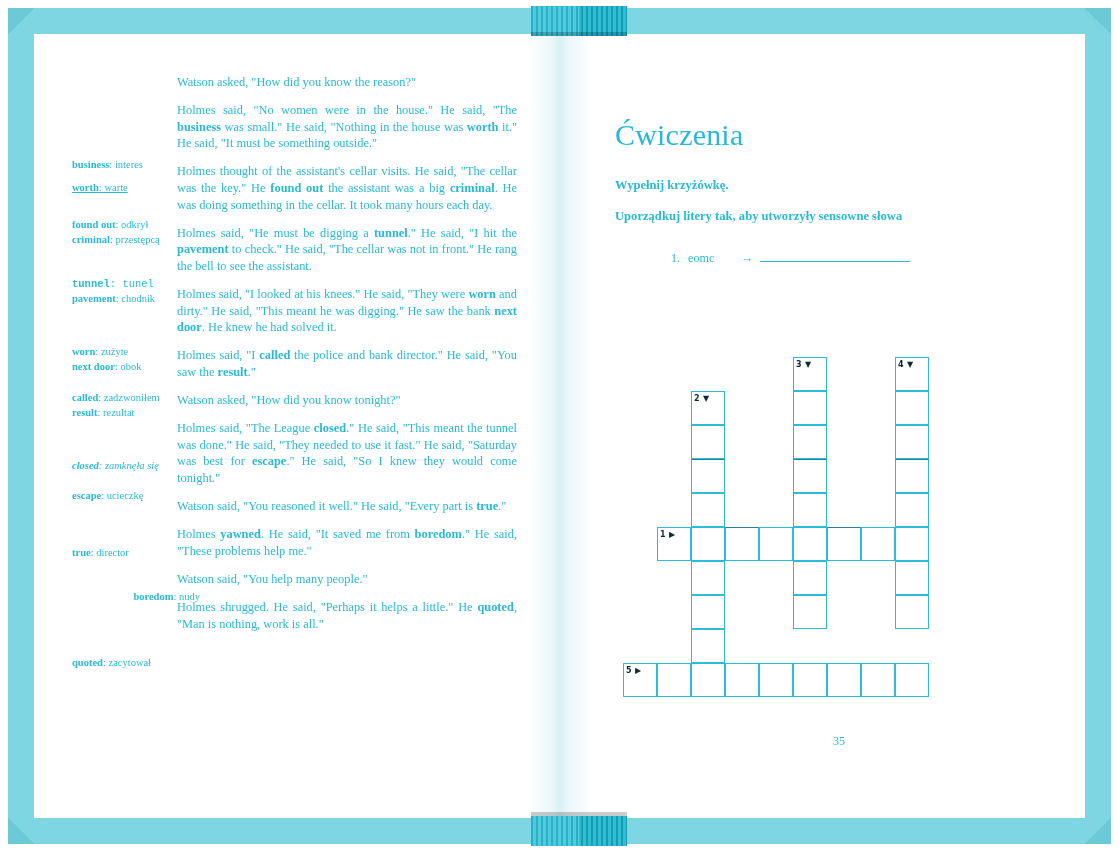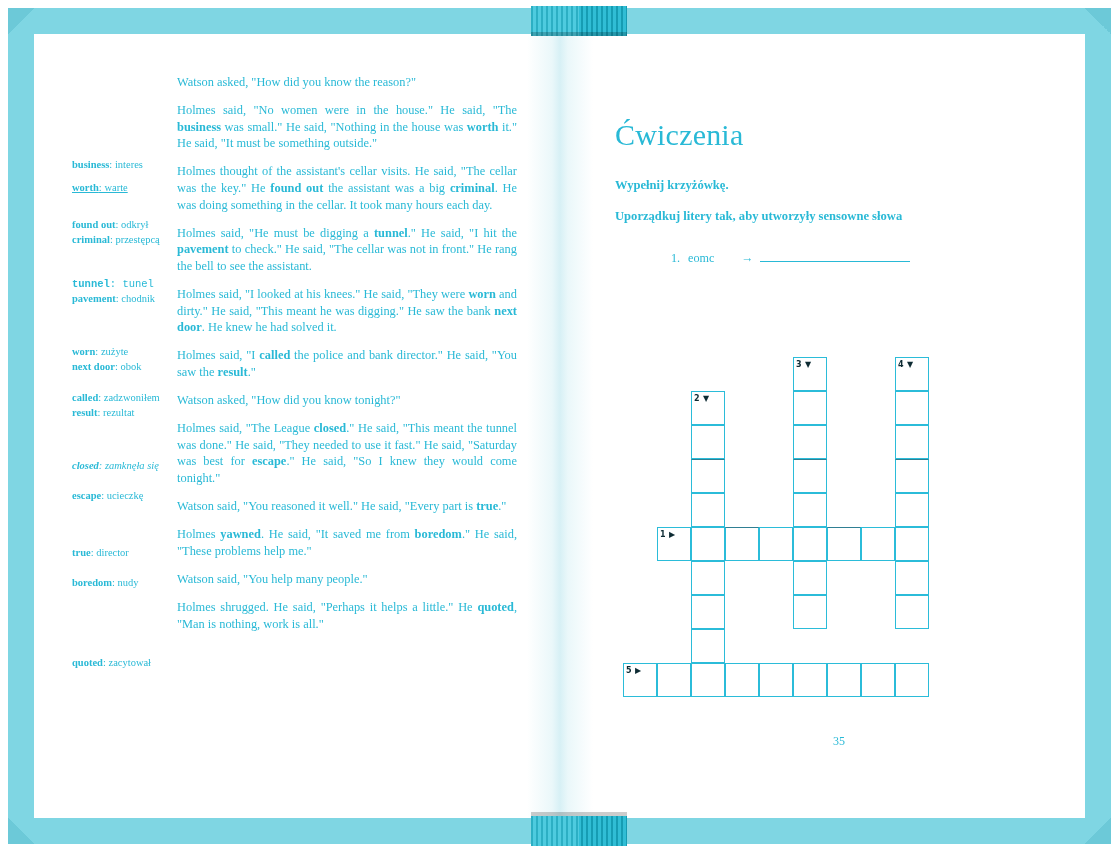--- a/index.html
+++ b/index.html
@@ -178,21 +178,21 @@
         <div class="margin-entry" style="top: 159px;"><b>criminal</b><span>: przestępcą</span></div>
         <div class="margin-entry" style="top: 203px; font-family: Liberation Mono, monospace;"><b>tunnel</b><span>: tunel</span></div>
         <div class="margin-entry" style="top: 218px;"><b>pavement</b><span>: chodnik</span></div>
         <div class="margin-entry" style="top: 271px;"><b>worn</b><span>: zużyte</span></div>
         <div class="margin-entry" style="top: 286px;"><b>next door</b><span>: obok</span></div>
         <div class="margin-entry" style="top: 317px;"><b>called</b><span>: zadzwoniłem</span></div>
         <div class="margin-entry" style="top: 332px;"><b>result</b><span>: rezultat</span></div>
         <div class="margin-entry" style="top: 385px; font-style: italic;"><b>closed</b><span>: zamknęła się</span></div>
         <div class="margin-entry" style="top: 415px;"><b>escape</b><span>: ucieczkę</span></div>
         <div class="margin-entry" style="top: 472px;"><b>true</b><span>: director</span></div>
-        <div class="margin-entry" style="top: 502px;"><b>boredom</b><span>: nudy</span></div>
+        <div class="margin-entry" style="top: 516px; text-align: right;"><b>boredom</b><span>: nudy</span></div>
         <div class="margin-entry" style="top: 582px;"><b>quoted</b><span>: zacytował</span></div>
       </div>
     <div class="bodycol" id="bodycol">
         <p class="para"><span>Watson asked, "How did you know the reason?"</span></p>
         <p class="para"><span>Holmes said, "No women were in the house." He said, "The </span><b>business</b><span> was small." He said, "Nothing in the house was </span><b>worth</b><span> it." He said, "It must be something outside."</span></p>
         <p class="para"><span>Holmes thought of the assistant's cellar visits. He said, "The cellar was the key." He </span><b>found out</b><span> the assistant was a big </span><b>criminal</b><span>. He was doing something in the cellar. It took many hours each day.</span></p>
         <p class="para"><span>Holmes said, "He must be digging a </span><b>tunnel</b><span>." He said, "I hit the </span><b>pavement</b><span> to check." He said, "The cellar was not in front." He rang the bell to see the assistant.</span></p>
         <p class="para"><span>Holmes said, "I looked at his knees." He said, "They were </span><b>worn</b><span> and dirty." He said, "This meant he was digging." He saw the bank </span><b>next door</b><span>. He knew he had solved it.</span></p>
         <p class="para"><span>Holmes said, "I </span><b>called</b><span> the police and bank director." He said, "You saw the </span><b>result</b><span>."</span></p>
         <p class="para"><span>Watson asked, "How did you know tonight?"</span></p>

